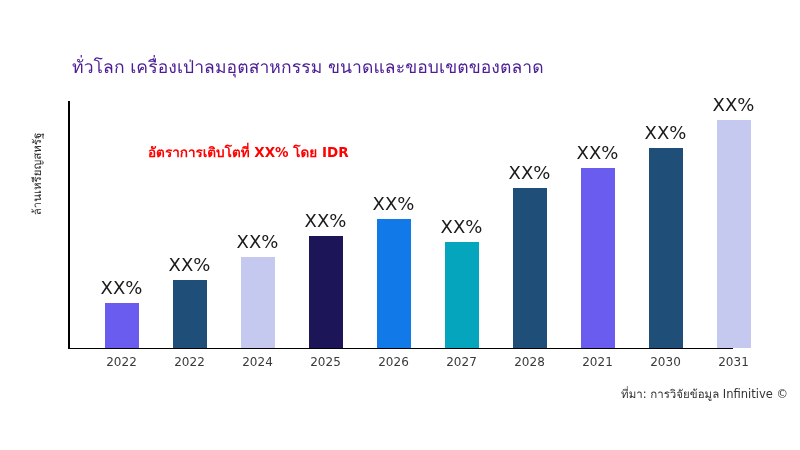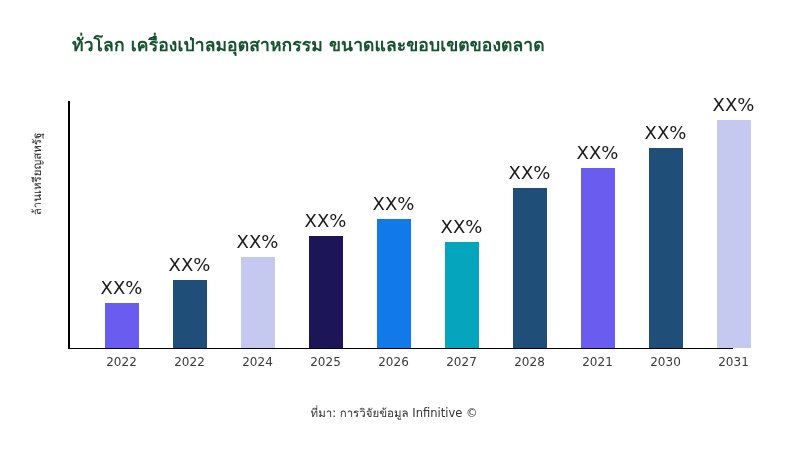--- a/index.html
+++ b/index.html
@@ -20,25 +20,25 @@
     left: 0; top: 0;
     width: 800px;
     height: 450px;
     background: #ffffff;
   }
 
   
   .chart-title {
     position: absolute;
     left: 72px;
-    top: 32px;
+    top: 54px;
     width: 700px;
     font-size: 17.5px;
-    font-weight: 700;
-    color: #14532d;
+    font-weight: 400;
+    color: #4c1d95;
     letter-spacing: 0.1px;
     white-space: nowrap;
     line-height: 26px;
   }
 
   
   .yaxis-title {
     position: absolute;
     left: -33px;
     top: 165px;
@@ -112,39 +112,40 @@
     top: 355px;
     font-size: 12px;
     color: #3a3a3a;
     white-space: nowrap;
   }
 
   
   .source-note {
     position: absolute;
     left: 0;
-    top: 404px;
+    top: 385px;
     width: 788px;
-    text-align: center;
+    text-align: right;
     font-size: 11.5px;
     color: #333333;
   }
 </style>
 </head>
 <body>
 
 <div id="chart-root">
 
   <div class="chart-title">ทั่วโลก เครื่องเป่าลมอุตสาหกรรม ขนาดและขอบเขตของตลาด</div>
 
   <div class="yaxis-title">ล้านเหรียญสหรัฐ</div>
 
   <div class="axis-y"></div>
   <div class="axis-x"></div>
 
+  <div class="annotation">อัตราการเติบโตที่ XX% โดย IDR</div>
 
   <div class="bars-layer" id="bars-layer">
       <div class="bar-group" style="left: 104.5px; width: 34px; height: 450px; bottom: 0px;">
         <div class="bar-rect" style="height: 44.9089px; bottom: 102.5px; background: rgb(107, 92, 240);"></div>
         <div class="bar-value" style="bottom: 152.409px;">XX%</div>
         <div class="tick-label">2022</div>
       </div>
       <div class="bar-group" style="left: 172.5px; width: 34px; height: 450px; bottom: 0px;">
         <div class="bar-rect" style="height: 67.8623px; bottom: 102.5px; background: rgb(31, 78, 121);"></div>
         <div class="bar-value" style="bottom: 175.362px;">XX%</div>

